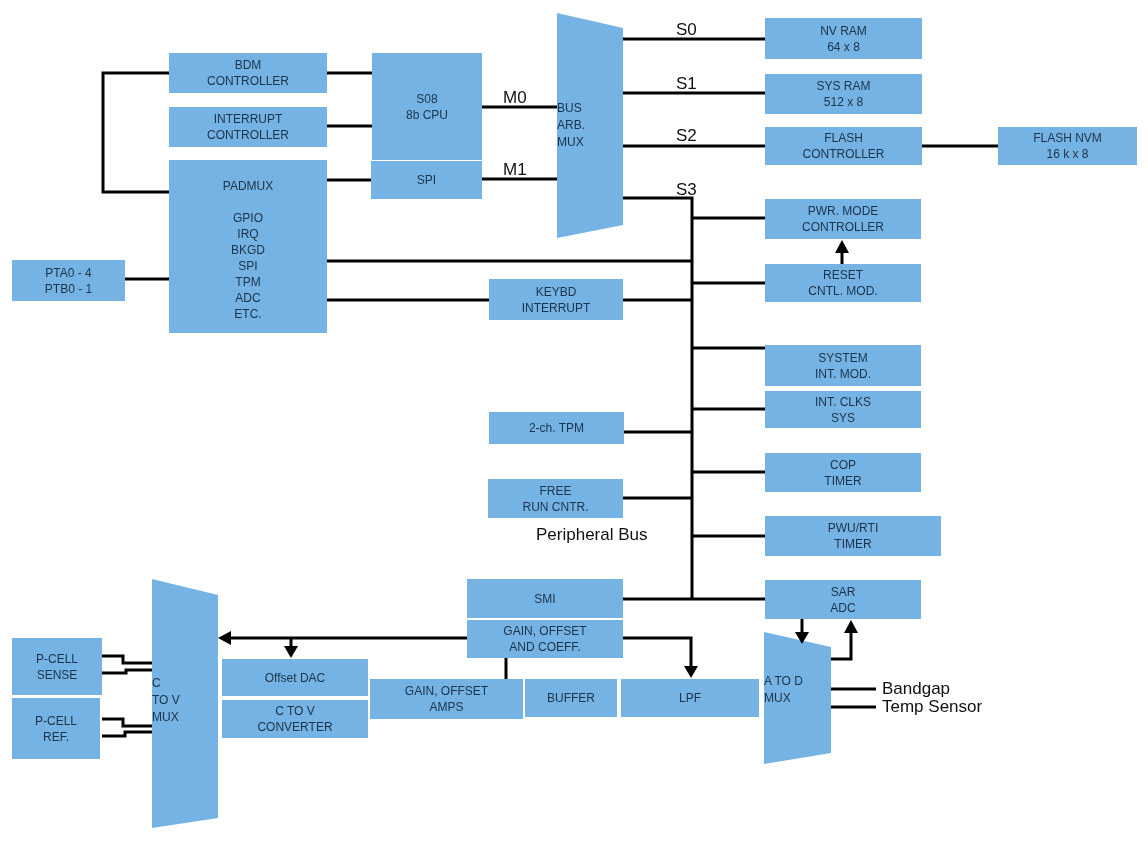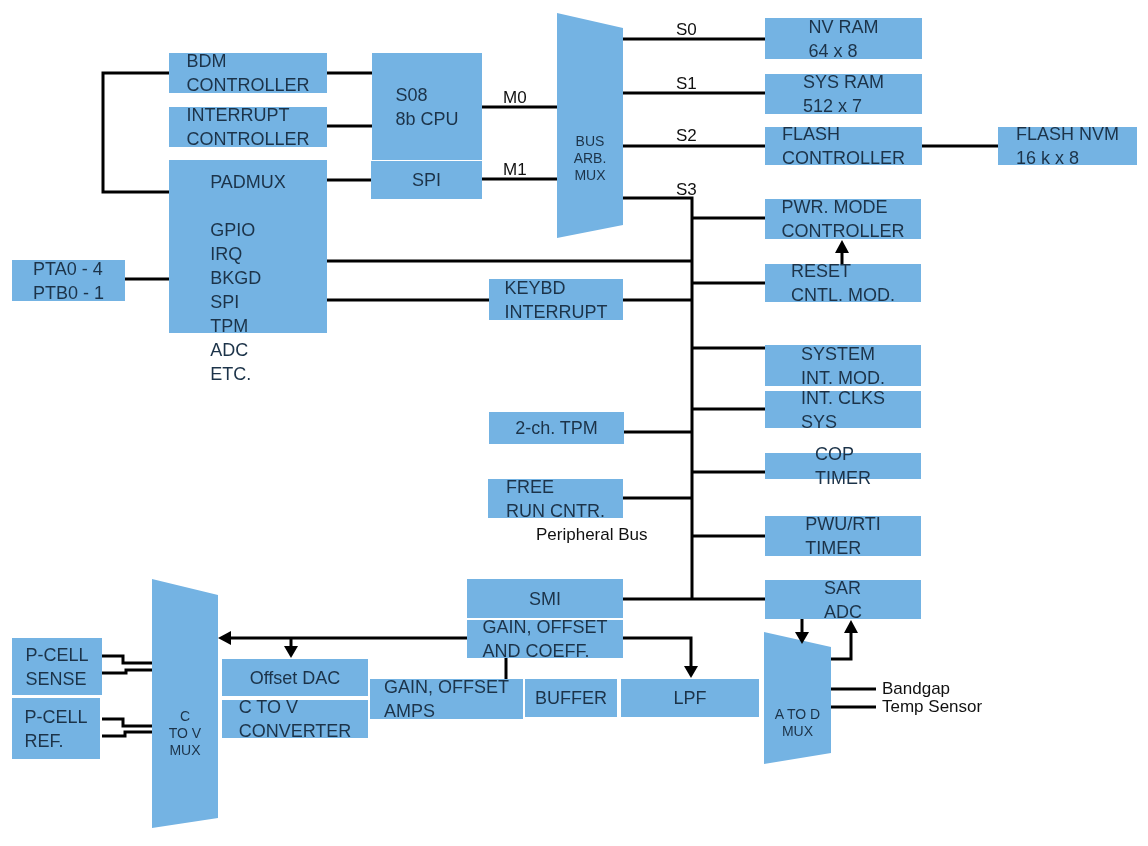--- a/index.html
+++ b/index.html
@@ -12,38 +12,36 @@
     overflow: hidden;
   }
   .wires { position: absolute; left: 0; top: 0; width: 1148px; height: 846px; }
   .wires polyline { stroke: var(--line-color, #000); stroke-width: 3; fill: none; }
   .wires .shape { fill: var(--block-fill, #74b3e3); stroke: none; }
   .wires .arrowhead { fill: var(--line-color, #000); stroke: none; }
   .block {
     position: absolute;
     background: var(--block-fill, #74b3e3);
     color: var(--block-text, #1c3349);
-    font-size: 18px;
-    line-height: 24px;
+    font-size: 12px;
+    line-height: 16px;
     display: flex;
     align-items: center;
     justify-content: center;
-    text-align: left;
+    text-align: center;
     white-space: pre-line;
     box-sizing: border-box;
   }
-  .block.align-top { align-items: flex-start; padding-top: 10px; }
+  .block.align-top { align-items: flex-start; padding-top: 18px; }
   .mux-label {
     position: absolute;
     color: var(--block-text, #1c3349);
-    font-size: 14px;
+    font-size: 12px;
     line-height: 17px;
-    text-align: center;
     white-space: pre-line;
-    margin-top: 33px;
   }
   .wire-label {
     position: absolute;
     color: var(--free-text, #111111);
     font-size: 17px;
     line-height: 15px;
     white-space: nowrap;
   }
 </style>
 </head>
@@ -116,36 +114,36 @@
 ADC
 ETC.</div>
   <div class="block" style="left:12px;top:260px;width:113px;height:41px;">PTA0 - 4
 PTB0 - 1</div>
   <div class="block" style="left:372px;top:53px;width:110px;height:107px;">S08
 8b CPU</div>
   <div class="block" style="left:371px;top:161px;width:111px;height:38px;">SPI</div>
   <div class="block" style="left:765px;top:18px;width:157px;height:41px;">NV RAM
 64 x 8</div>
   <div class="block" style="left:765px;top:74px;width:157px;height:40px;">SYS RAM
-512 x 7</div>
+512 x 8</div>
   <div class="block" style="left:765px;top:127px;width:157px;height:38px;">FLASH
 CONTROLLER</div>
   <div class="block" style="left:998px;top:127px;width:139px;height:38px;">FLASH NVM
 16 k x 8</div>
   <div class="block" style="left:765px;top:199px;width:156px;height:40px;">PWR. MODE
 CONTROLLER</div>
   <div class="block" style="left:765px;top:264px;width:156px;height:38px;">RESET
 CNTL. MOD.</div>
   <div class="block" style="left:765px;top:345px;width:156px;height:41px;">SYSTEM
 INT. MOD.</div>
   <div class="block" style="left:765px;top:391px;width:156px;height:37px;">INT. CLKS
 SYS</div>
-  <div class="block" style="left:765px;top:453px;width:156px;height:26px;">COP
+  <div class="block" style="left:765px;top:453px;width:156px;height:39px;">COP
 TIMER</div>
-  <div class="block" style="left:765px;top:516px;width:156px;height:40px;">PWU/RTI
+  <div class="block" style="left:765px;top:516px;width:176px;height:40px;">PWU/RTI
 TIMER</div>
   <div class="block" style="left:765px;top:580px;width:156px;height:39px;">SAR
 ADC</div>
   <div class="block" style="left:489px;top:279px;width:134px;height:41px;">KEYBD
 INTERRUPT</div>
   <div class="block" style="left:489px;top:412px;width:135px;height:32px;">2-ch. TPM</div>
   <div class="block" style="left:488px;top:479px;width:135px;height:39px;">FREE
 RUN CNTR.</div>
   <div class="block" style="left:467px;top:579px;width:156px;height:39px;">SMI</div>
   <div class="block" style="left:467px;top:620px;width:156px;height:38px;">GAIN, OFFSET

